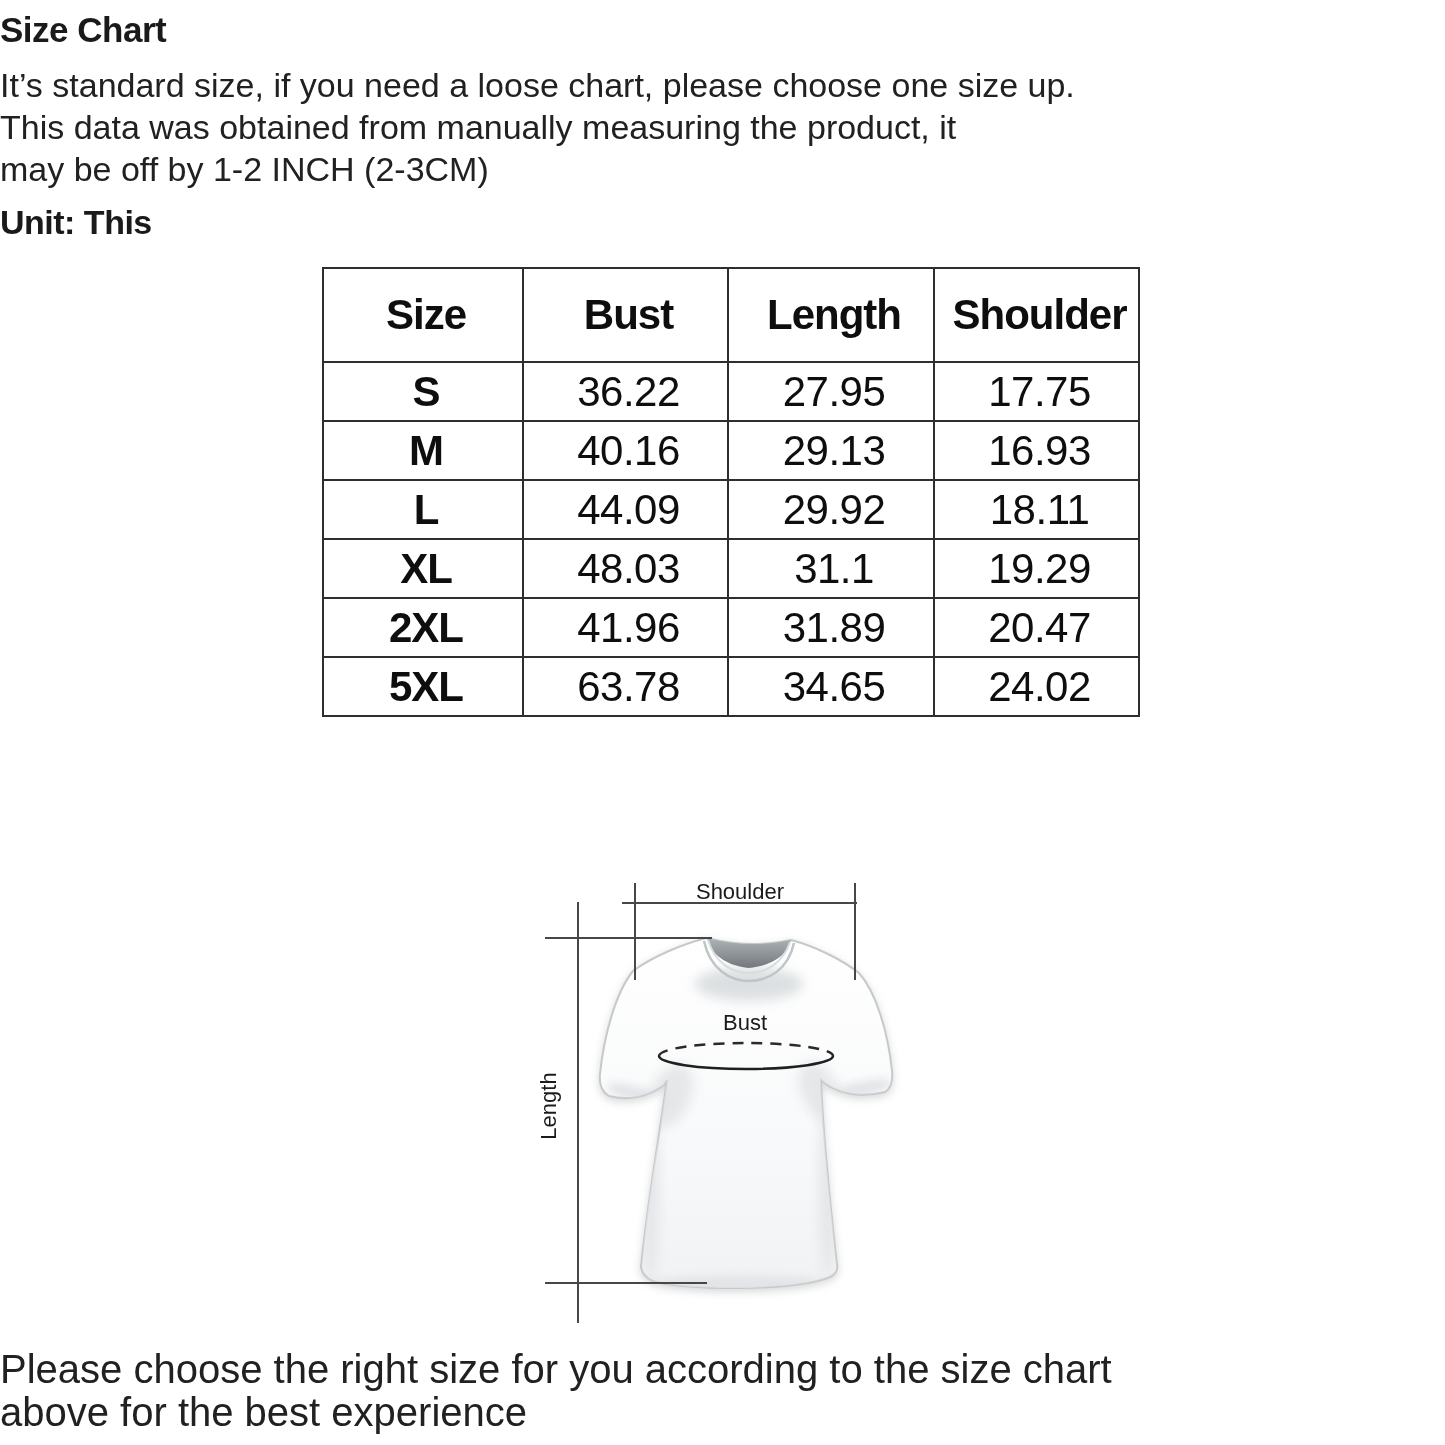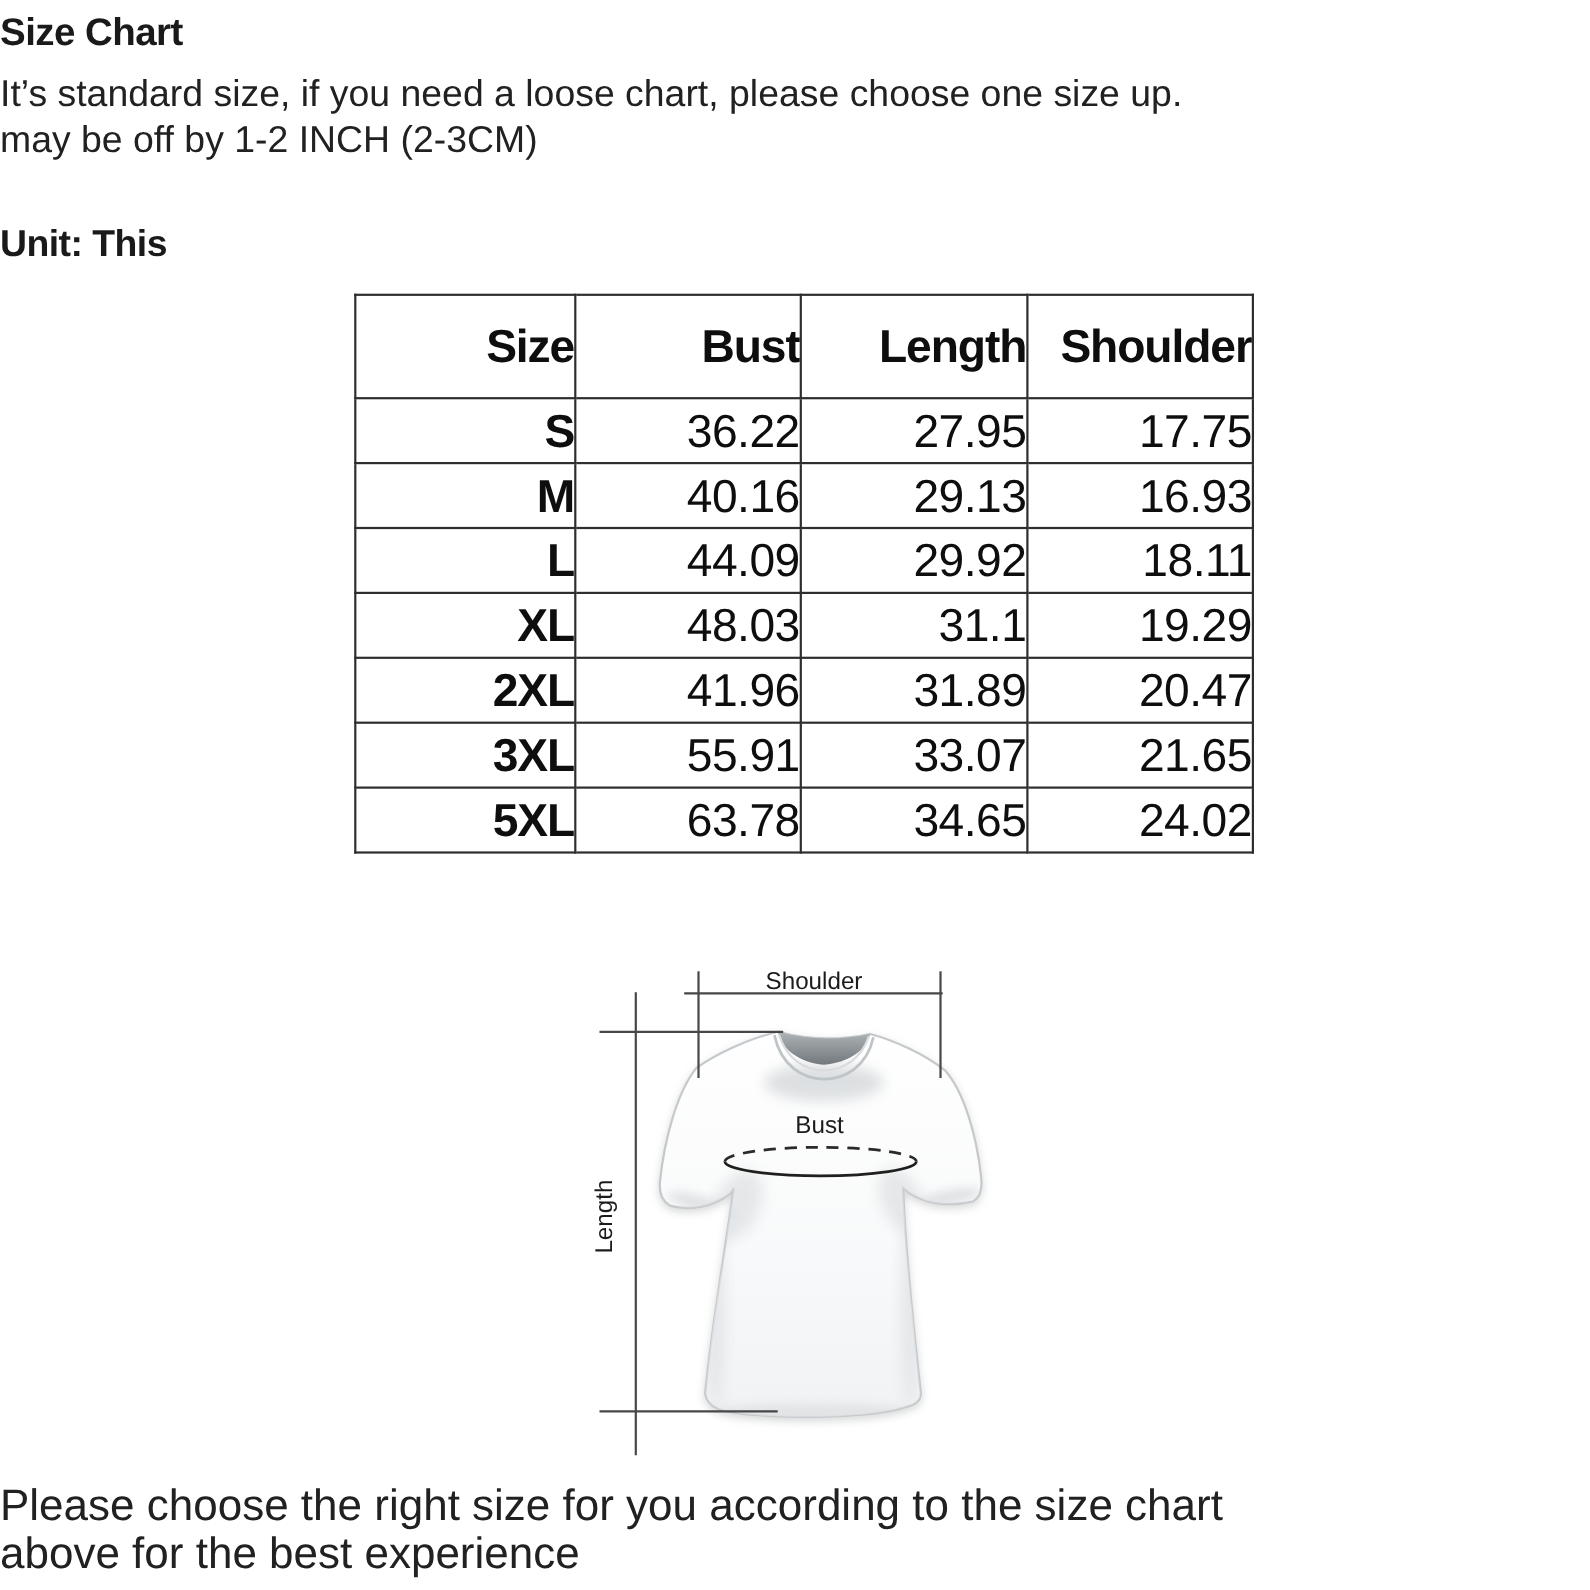--- a/index.html
+++ b/index.html
@@ -13,39 +13,40 @@
   .page-title{top:10px;font-size:35px;font-weight:700;letter-spacing:-0.5px;color:#1a1a1a;}
   .description{top:64px;font-size:34px;line-height:42px;font-weight:400;color:#212121;}
   .unit-label{top:203px;font-size:34px;font-weight:700;letter-spacing:-0.5px;color:#1a1a1a;}
   .footer-note{top:1348px;font-size:40px;line-height:43px;font-weight:400;color:#212121;}
 
   table.size-table{
     position:absolute;left:322px;top:267px;border-collapse:collapse;table-layout:fixed;
     background:#ffffff;
   }
   .size-table th,.size-table td{
-    border:2px solid #2e2e2e;text-align:right;vertical-align:middle;
+    border:2px solid #2e2e2e;text-align:center;vertical-align:middle;
     padding:0 0 0 6px;line-height:1;white-space:nowrap;overflow:hidden;color:#0e0e0e;
   }
   .size-table thead th{height:92px;font-size:42px;font-weight:700;letter-spacing:-1px;}
   .size-table tbody td{height:57px;font-size:42px;font-weight:400;letter-spacing:-0.5px;}
   .size-table tbody td.size-cell{font-weight:700;letter-spacing:-1px;}
 
   svg.diagram{position:absolute;left:500px;top:870px;width:500px;height:460px;}
   .measure-line{stroke:#474747;stroke-width:2;fill:none;}
   .diagram-label{font-family:"Liberation Sans",sans-serif;font-size:22px;fill:#1b1b1b;}
   .tee-main{filter:drop-shadow(0px 3px 4px rgba(110,115,120,0.28));}
 </style>
 </head>
 <body>
 
 <div class="abs centered page-title">Size Chart</div>
 
 <div class="abs centered description">
   <div>It’s standard size, if you need a loose chart, please choose one size up.</div>
+  <div>This data was obtained from manually measuring the product, it</div>
   <div>may be off by 1-2 INCH (2-3CM)</div>
 </div>
 
 <div class="abs centered unit-label">Unit: This</div>
 
 <table class="size-table">
   <colgroup>
       <col style="width:200px">
       <col style="width:205px">
       <col style="width:206px">
@@ -82,26 +83,20 @@
       <td class="size-cell">XL</td>
       <td>48.03</td>
       <td>31.1</td>
       <td>19.29</td>
     </tr>
     <tr>
       <td class="size-cell">2XL</td>
       <td>41.96</td>
       <td>31.89</td>
       <td>20.47</td>
-    </tr>
-    <tr>
-      <td class="size-cell">3XL</td>
-      <td>55.91</td>
-      <td>33.07</td>
-      <td>21.65</td>
     </tr>
     <tr>
       <td class="size-cell">5XL</td>
       <td>63.78</td>
       <td>34.65</td>
       <td>24.02</td>
     </tr>
   </tbody>
 </table>
 

